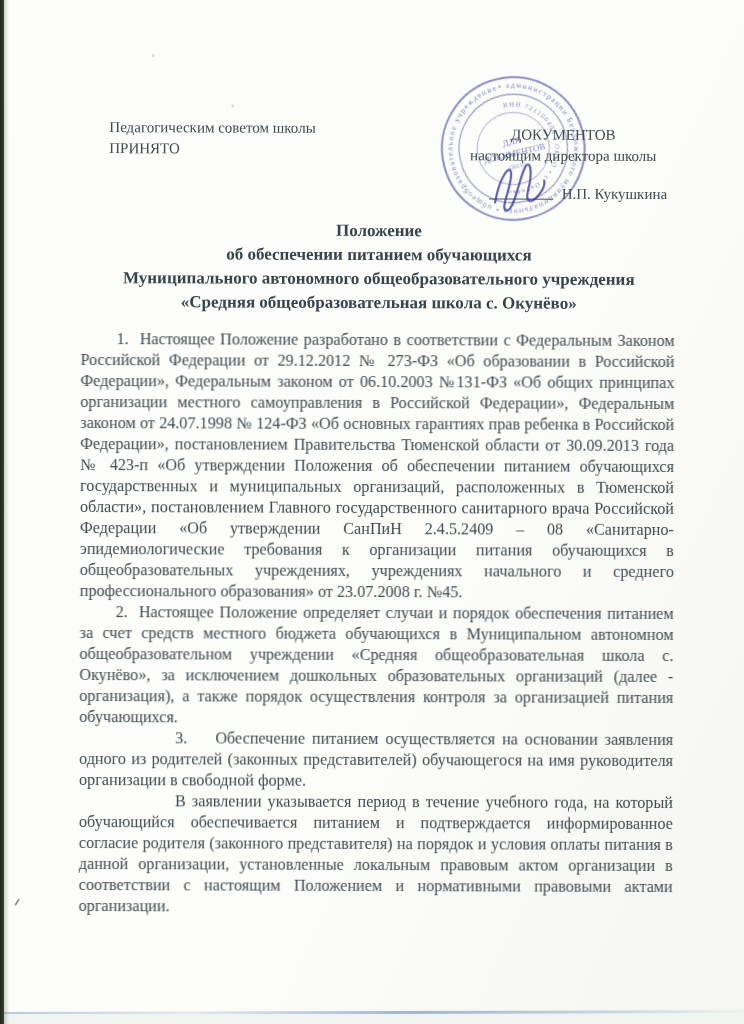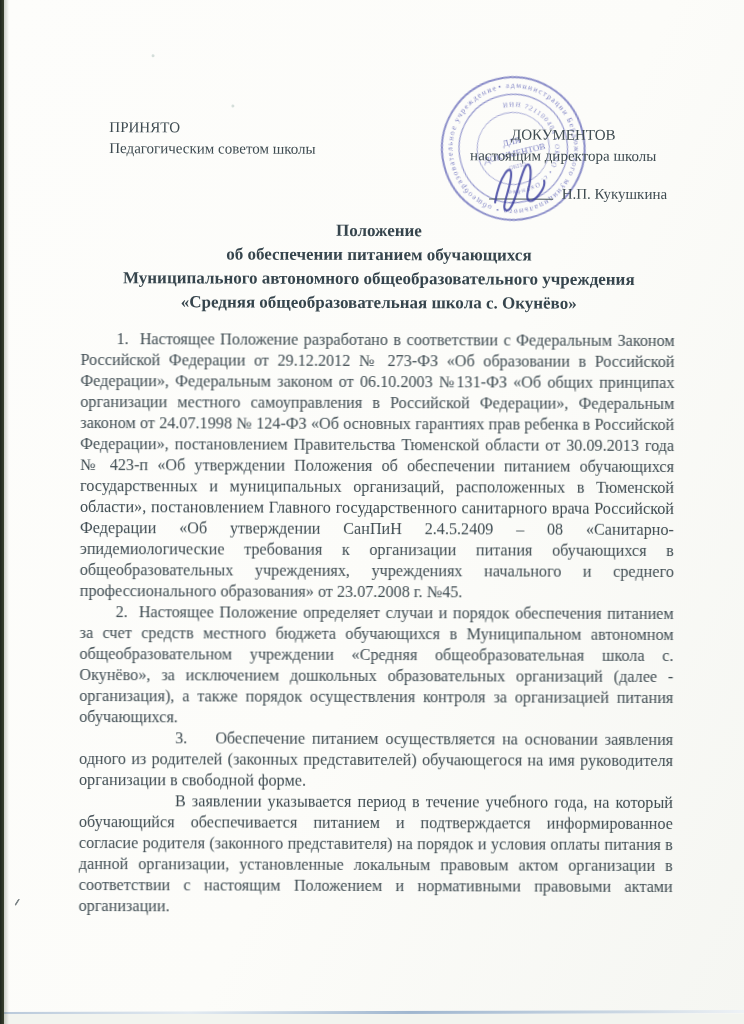--- a/index.html
+++ b/index.html
@@ -125,22 +125,22 @@
       </text>
       <text font-size="7.2" fill="#5156b0" letter-spacing="1.2" opacity="0.8">
         <textPath href="#ring-inner">ИНН 721100404 • ОКПО • с. Окунёво</textPath>
       </text>
       <text x="80" y="76" font-size="9.5" text-anchor="middle" fill="#5156b0" opacity="0.85">ДЛЯ</text>
       <text x="80" y="88" font-size="9.5" text-anchor="middle" fill="#5156b0" opacity="0.85">ДОКУМЕНТОВ</text>
       <text x="80" y="101" font-size="6.5" text-anchor="middle" fill="#5156b0" opacity="0.6">ОКПО</text>
     </svg>
 
     <div class="hdr-left">
+      <div>Педагогическим советом школы</div>
       <div>ПРИНЯТО</div>
-      <div>Педагогическим советом школы</div>
     </div>
 
     <div class="hdr-right">
       <div>ДОКУМЕНТОВ</div>
       <div>настоящим директора школы</div>
       <div class="sig-row">
         <span class="sig-line"></span>
         <span>Н.П. Кукушкина</span>
       </div>
     </div>

